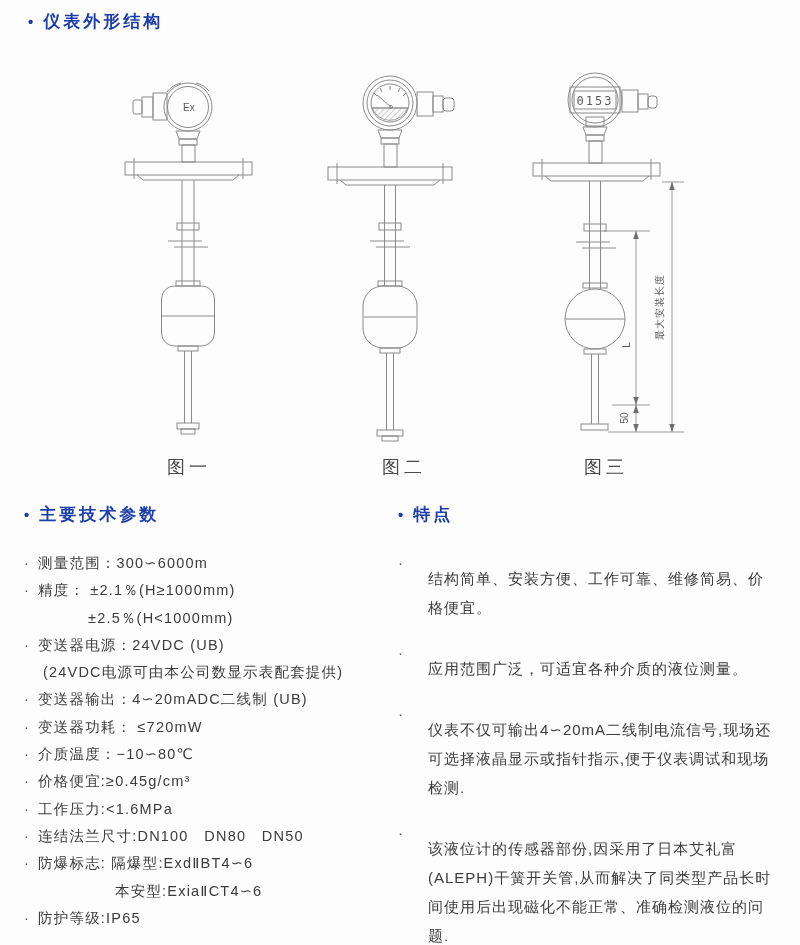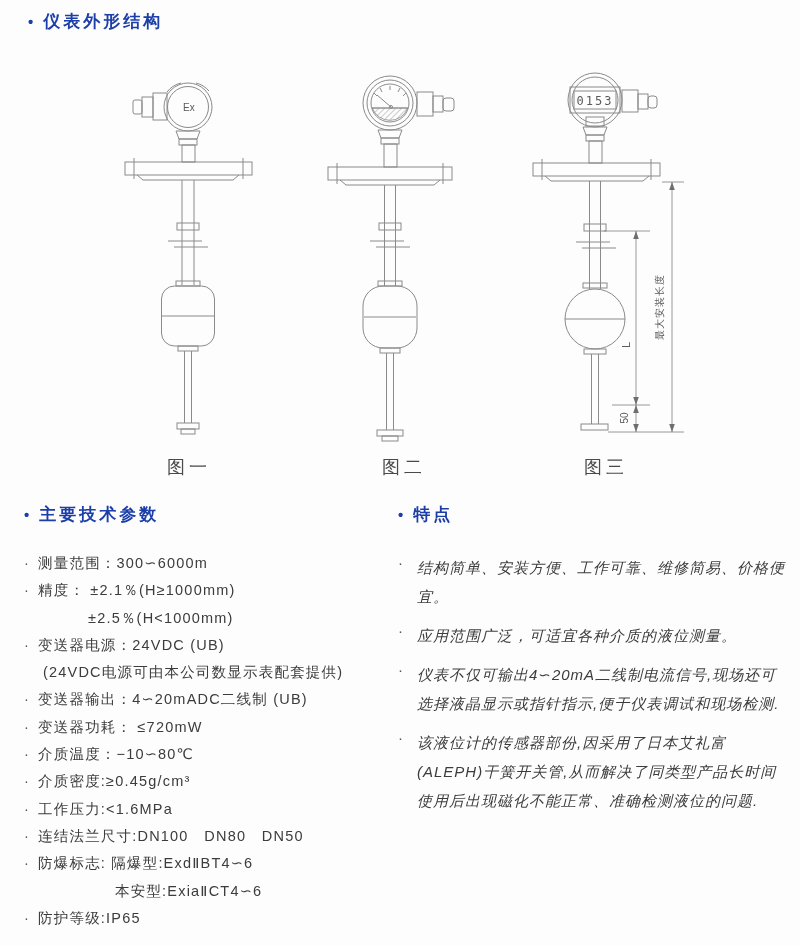--- a/index.html
+++ b/index.html
@@ -31,21 +31,21 @@
   .spec-list{margin-top:24px;font-size:14.5px;letter-spacing:1.2px;color:#3c3c3c;}
   .spec-line{display:flex;gap:8px;align-items:flex-start;line-height:27.3px;white-space:nowrap;}
   .spec-line .marker{flex:0 0 auto;color:#555;}
   .ind-a{padding-left:64px;}
   .ind-b{padding-left:19px;align-items:center;}
   .ind-c{padding-left:91px;}
 
   .feat-list{margin-top:22px;font-size:15px;letter-spacing:1px;color:#3c3c3c;}
   .feat-item{display:flex;gap:8px;align-items:flex-start;line-height:29px;}
   .feat-item .marker{flex:0 0 auto;color:#555;}
-  .feat-item p{margin:5px;font-style:italic;}
+  .feat-item p{margin:16px;}
 
   svg .ln{stroke:#8a8a8a;stroke-width:1;fill:none;}
   svg .thin{stroke:#7d7d7d;stroke-width:0.8;fill:none;}
   svg .arrow{fill:#6e6e6e;stroke:none;}
   svg text{fill:#5a5a5a;}
 </style>
 </head>
 <body>
 
 <div class="page">
@@ -284,21 +284,21 @@
       <div class="spec-line">
           <span class="marker">·</span>
           <span>变送器功耗： ≤720mW</span>
         </div>
       <div class="spec-line">
           <span class="marker">·</span>
           <span>介质温度：−10∽80℃</span>
         </div>
       <div class="spec-line">
           <span class="marker">·</span>
-          <span>介质密度:≥0.45g/cm³</span>
+          <span>价格便宜:≥0.45g/cm³</span>
         </div>
       <div class="spec-line">
           <span class="marker">·</span>
           <span>工作压力:&lt;1.6MPa</span>
         </div>
       <div class="spec-line">
           <span class="marker">·</span>
           <span>连结法兰尺寸:DN100　DN80　DN50</span>
         </div>
       <div class="spec-line">

